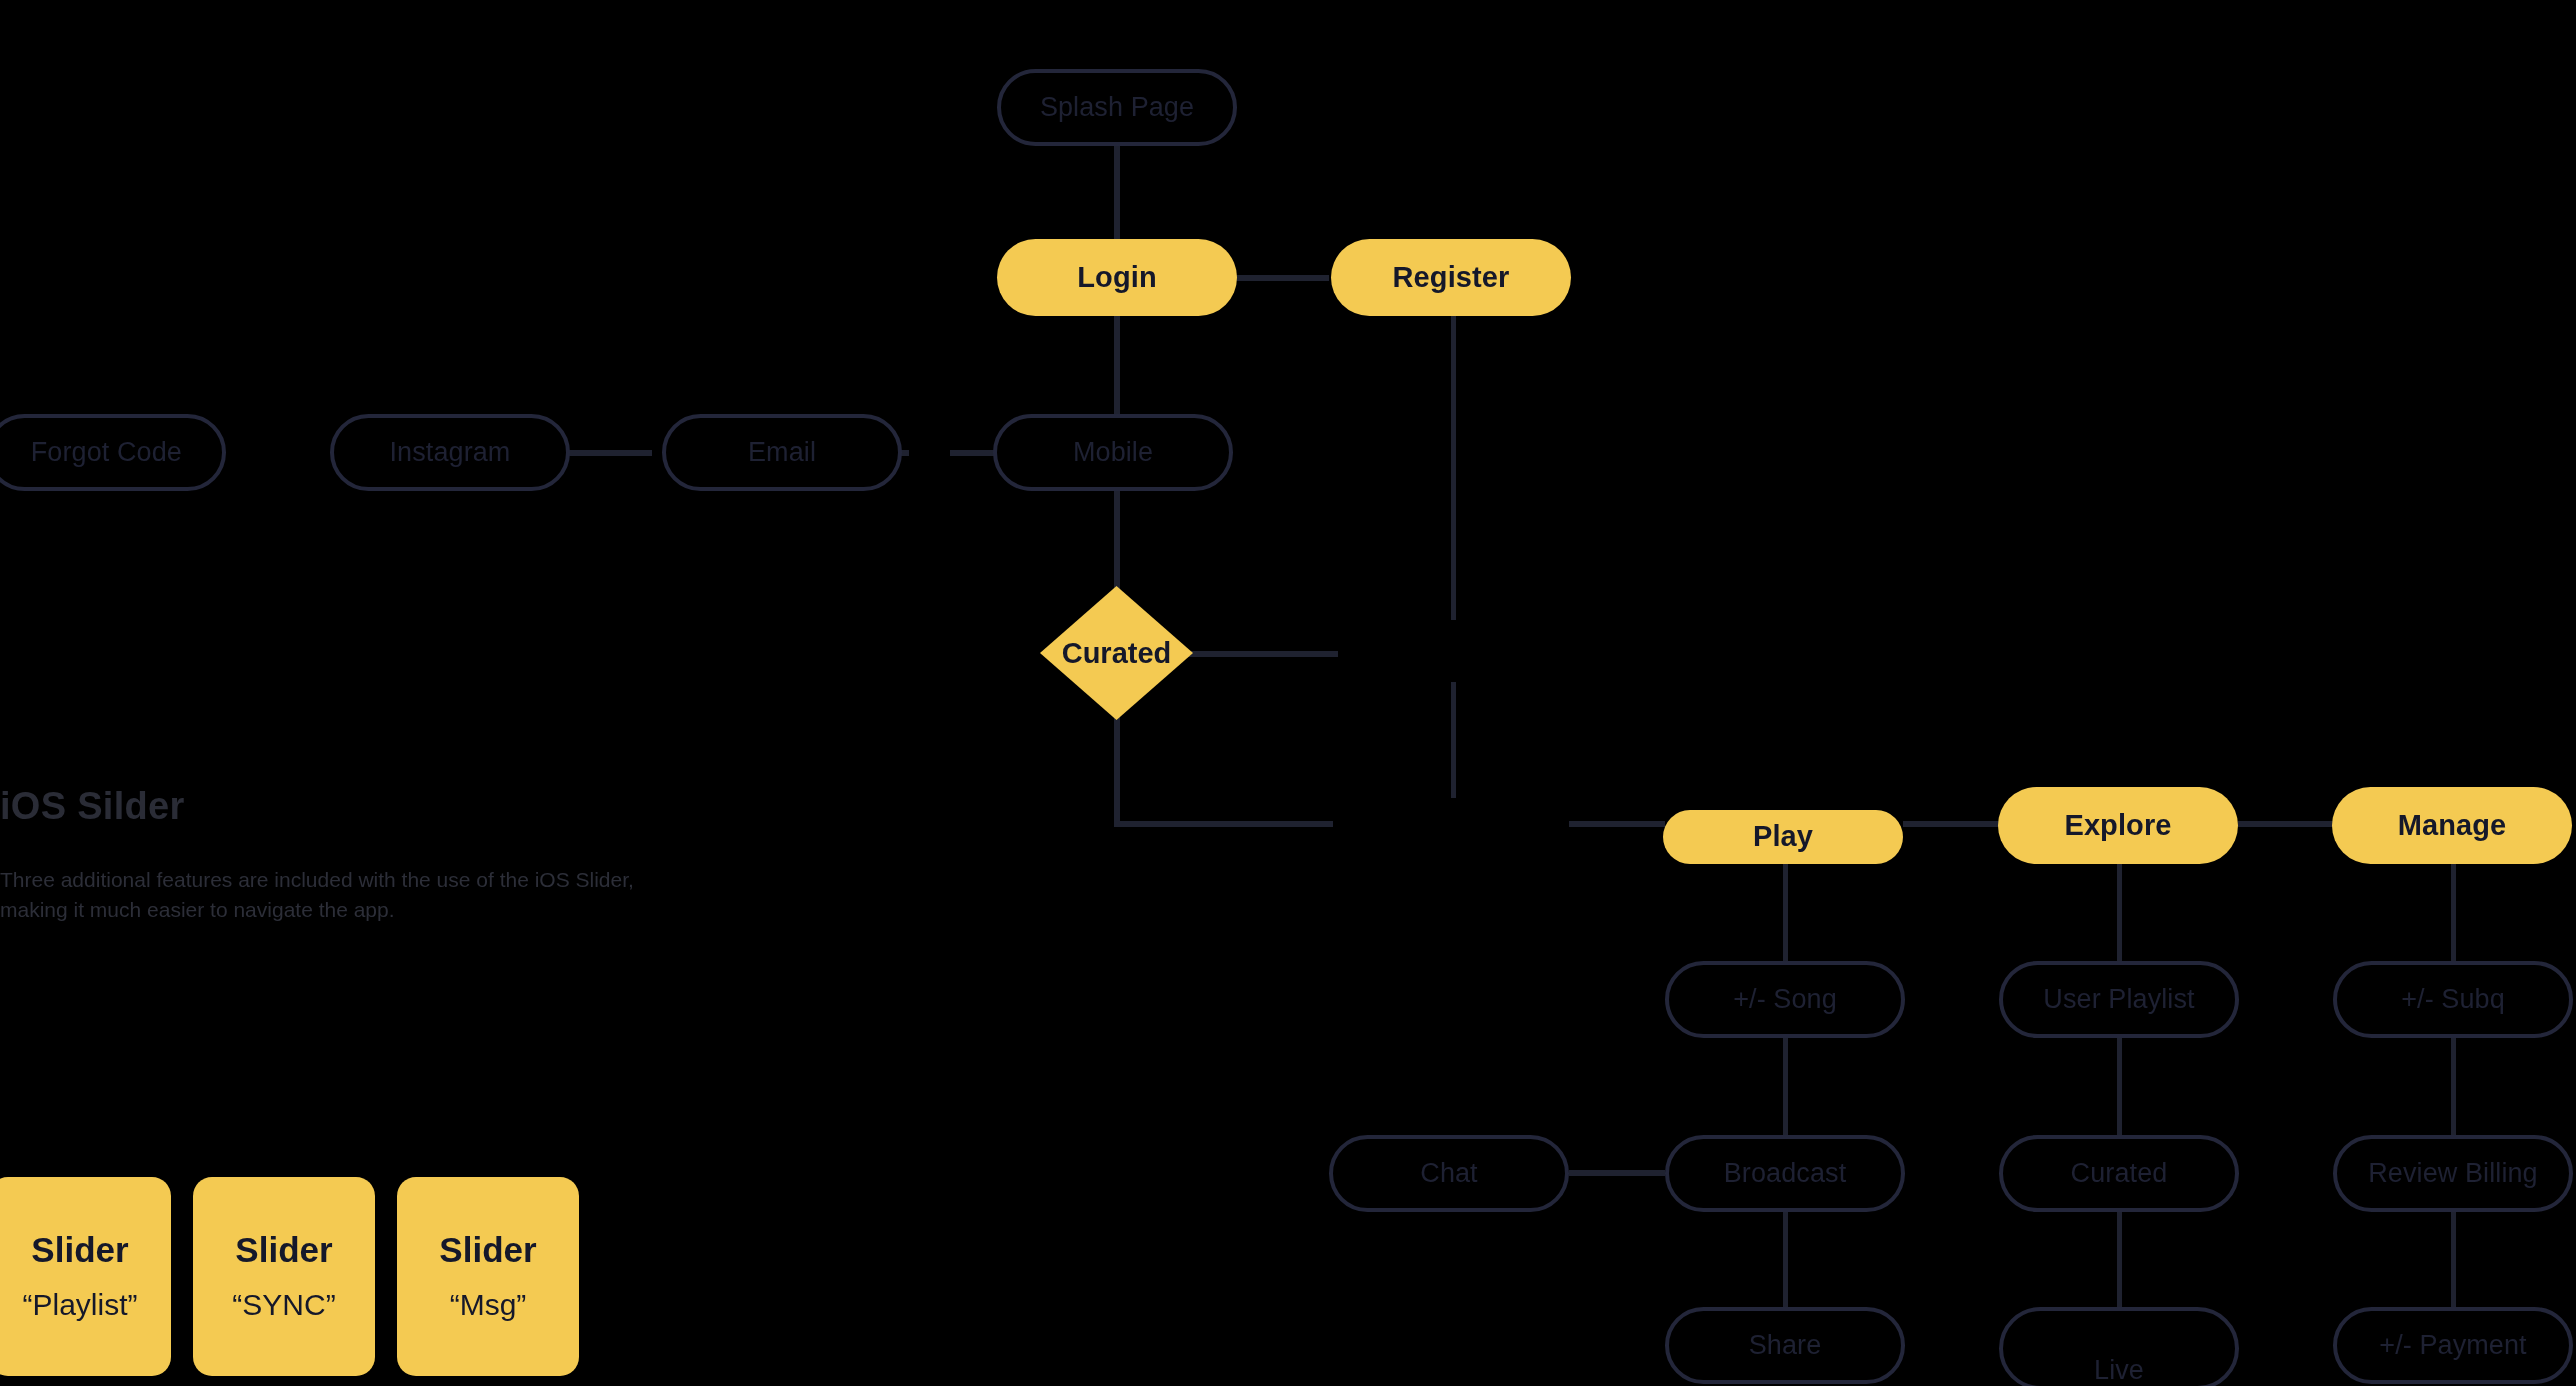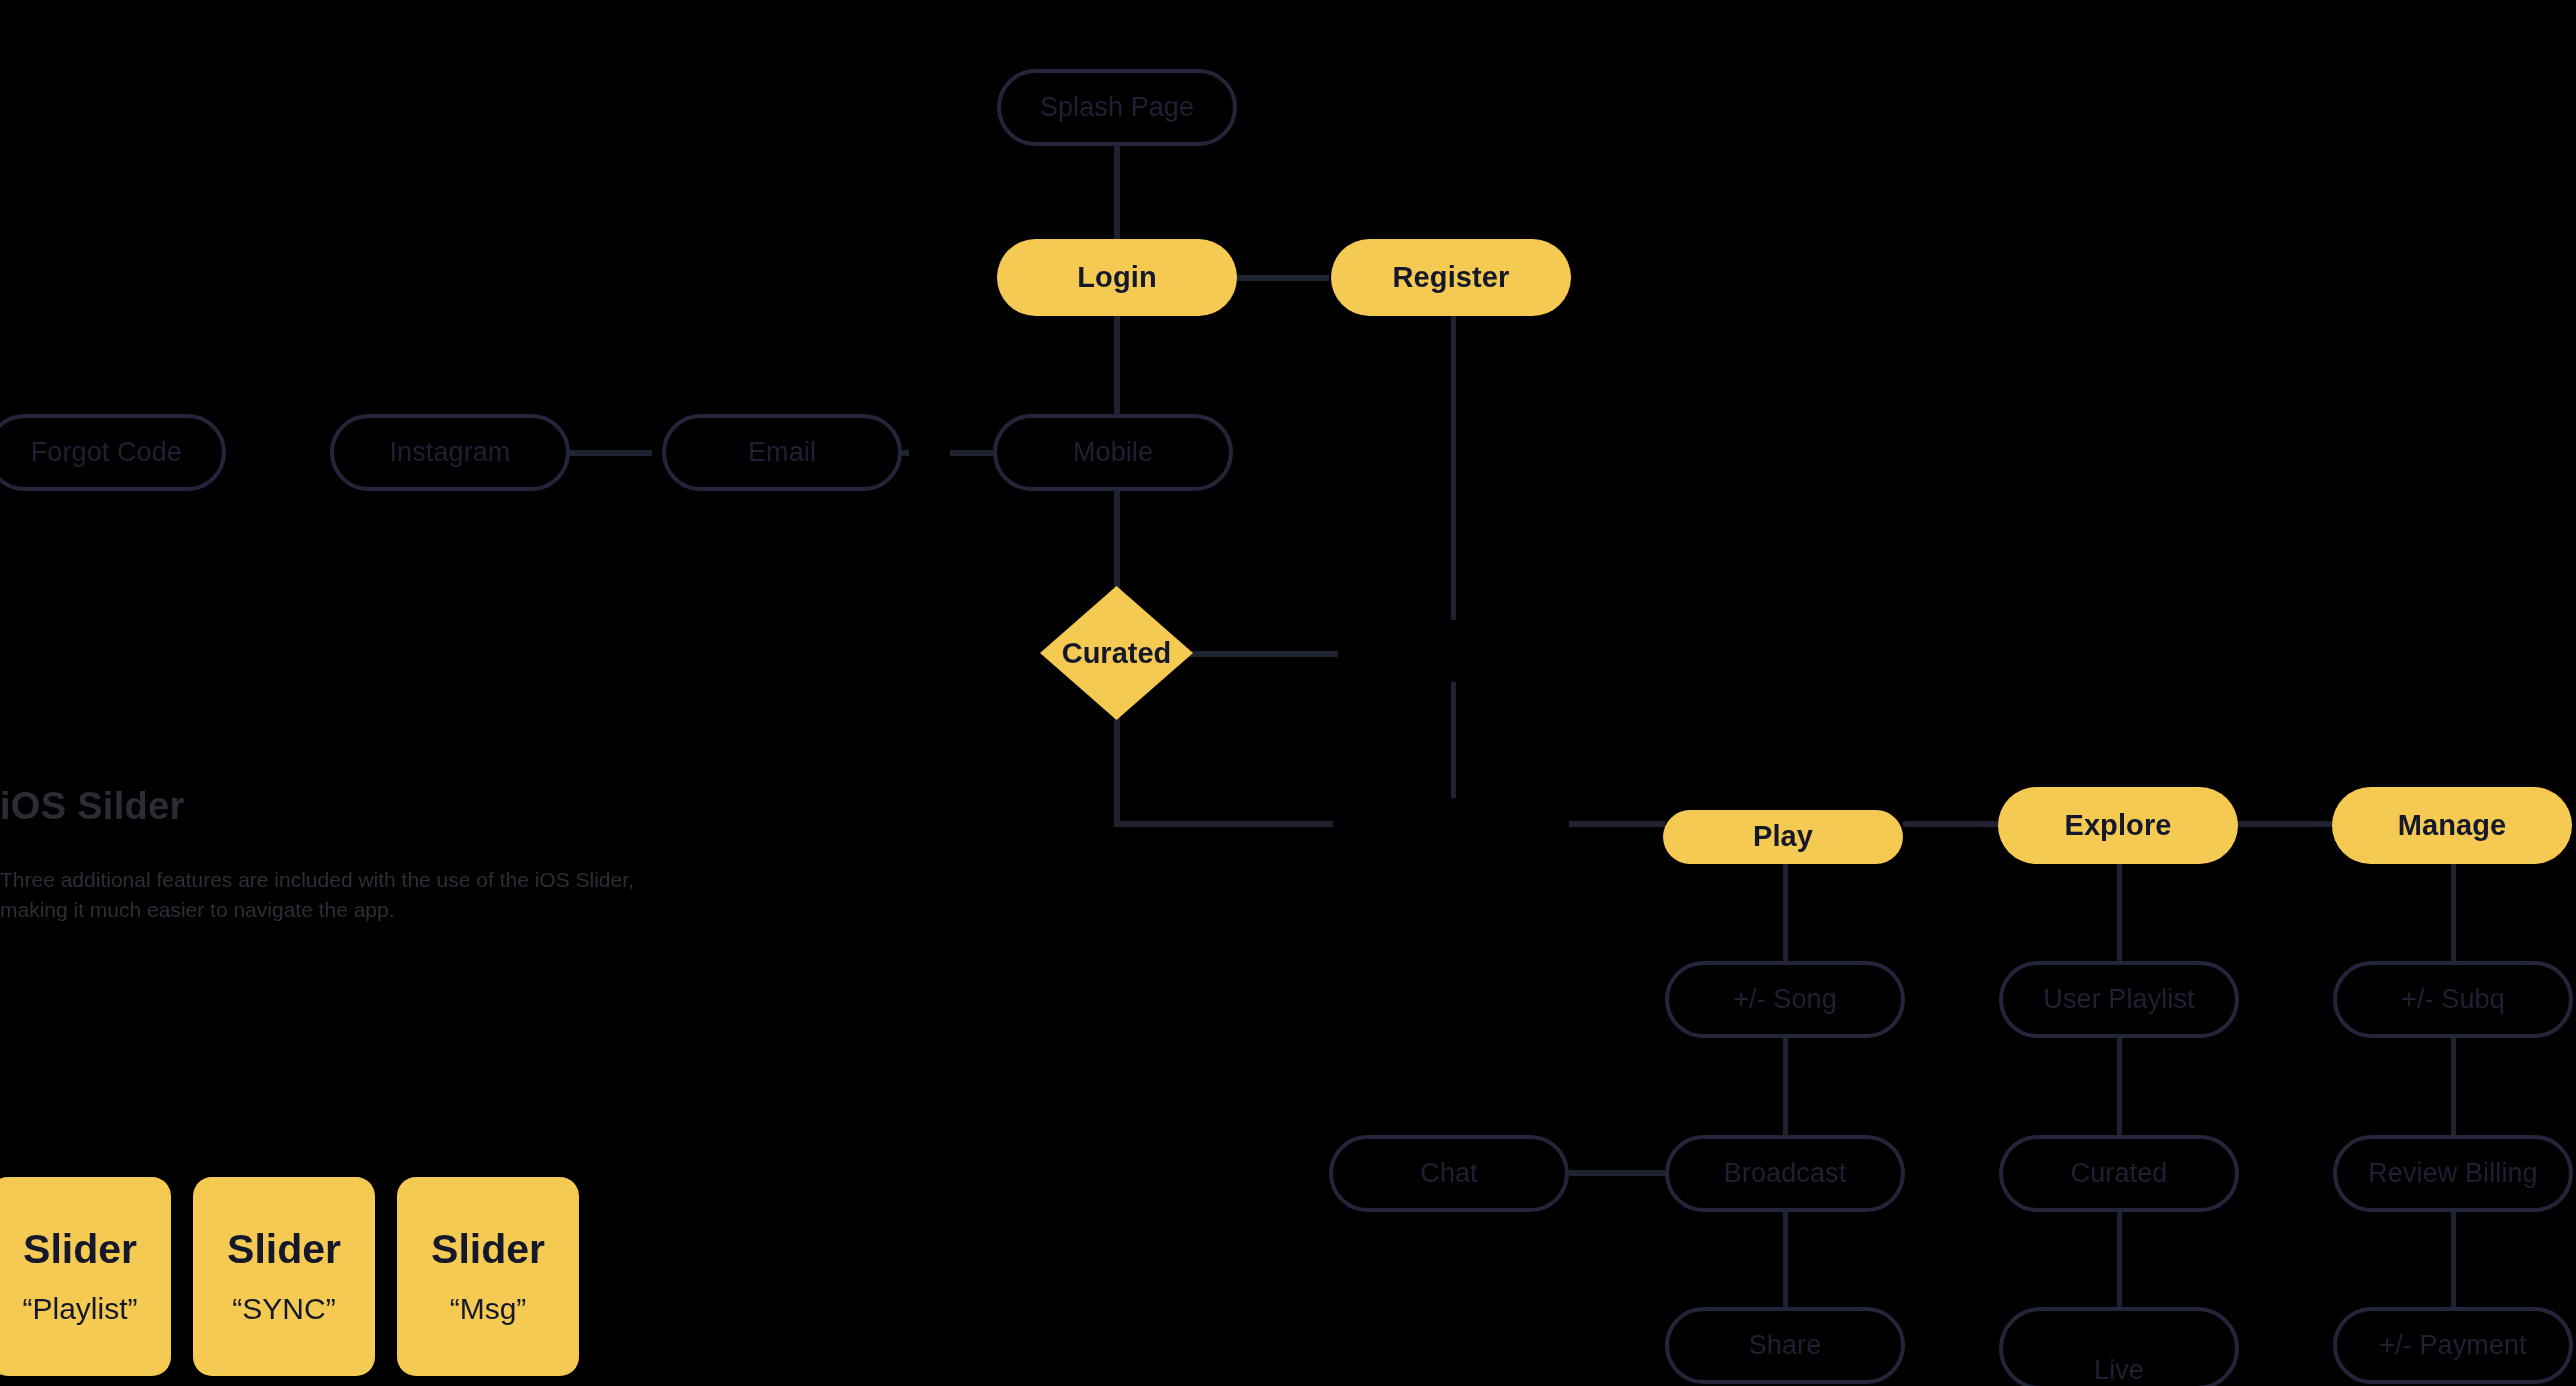--- a/index.html
+++ b/index.html
@@ -120,21 +120,21 @@
     background: #F4CA52;
     border-radius: 19px;
     display: flex;
     flex-direction: column;
     align-items: center;
     justify-content: center;
     box-sizing: border-box;
   }
   .slider-card .sc-top {
     color: #15182A;
-    font-size: 41px;
+    font-size: 35px;
     font-weight: 700;
     line-height: 1.15;
   }
   .slider-card .sc-bottom {
     color: #15182A;
     font-size: 30px;
     font-weight: 400;
     line-height: 1.2;
     margin-top: 17px;
   }

